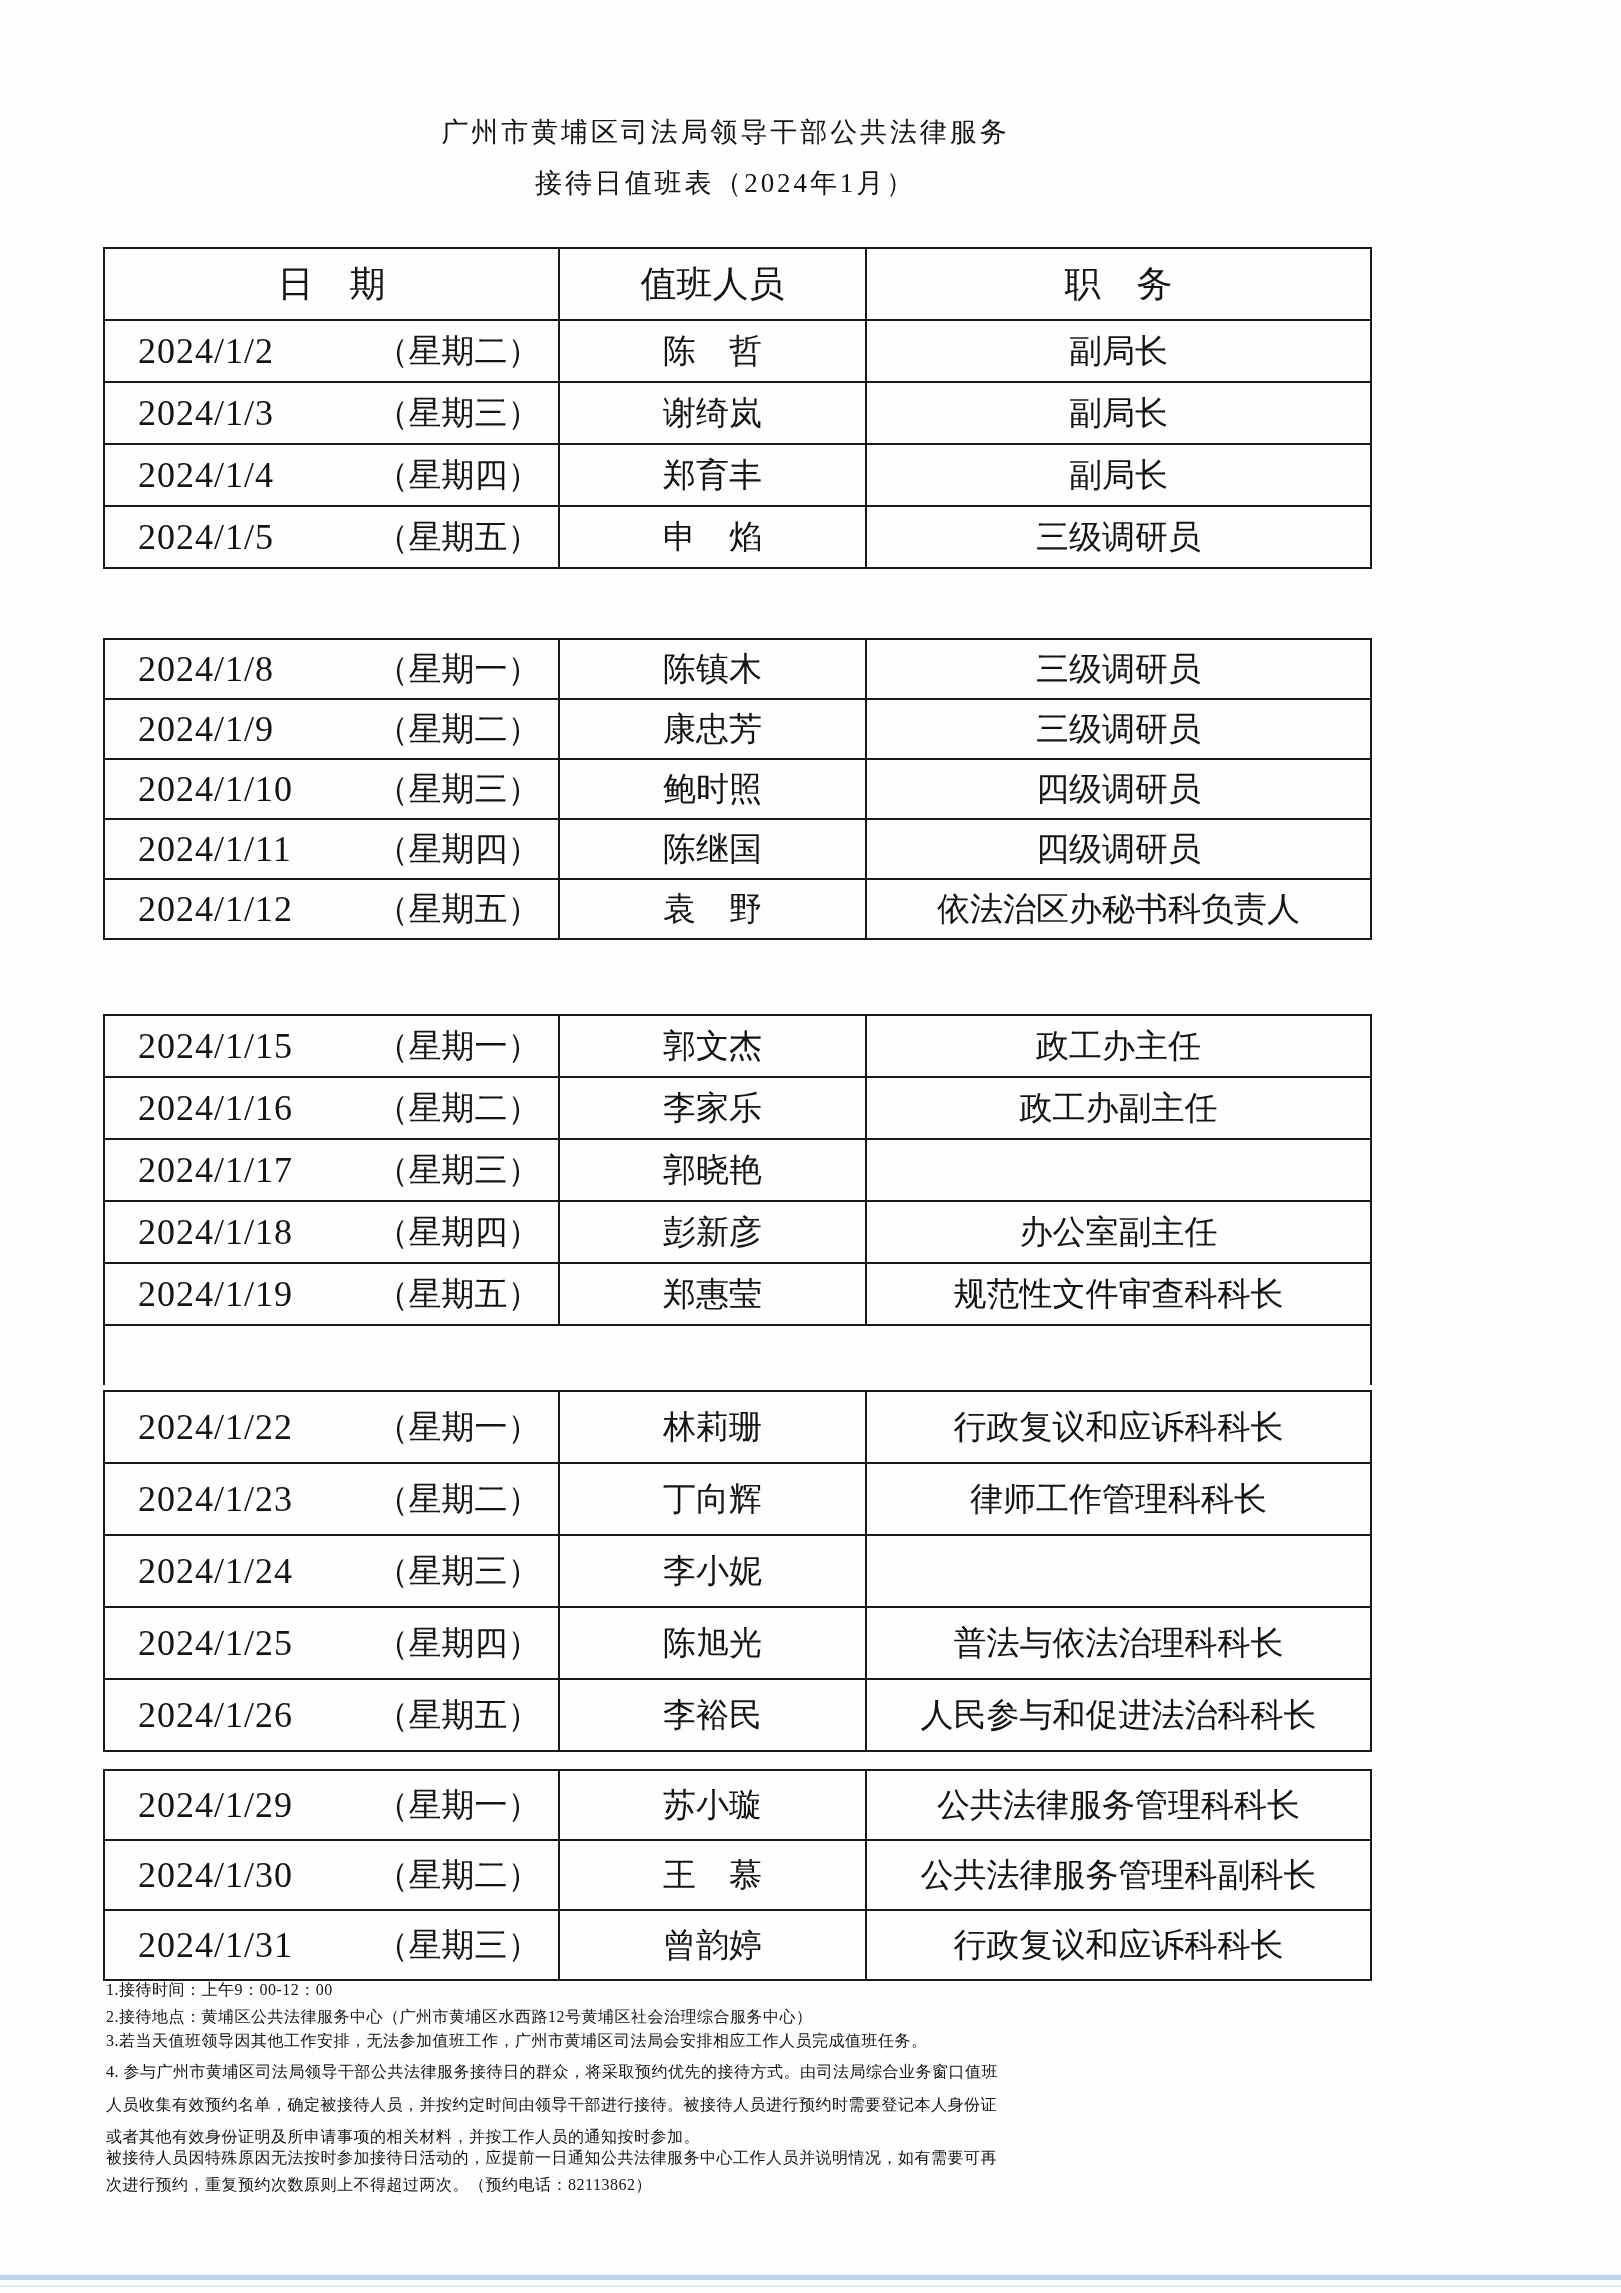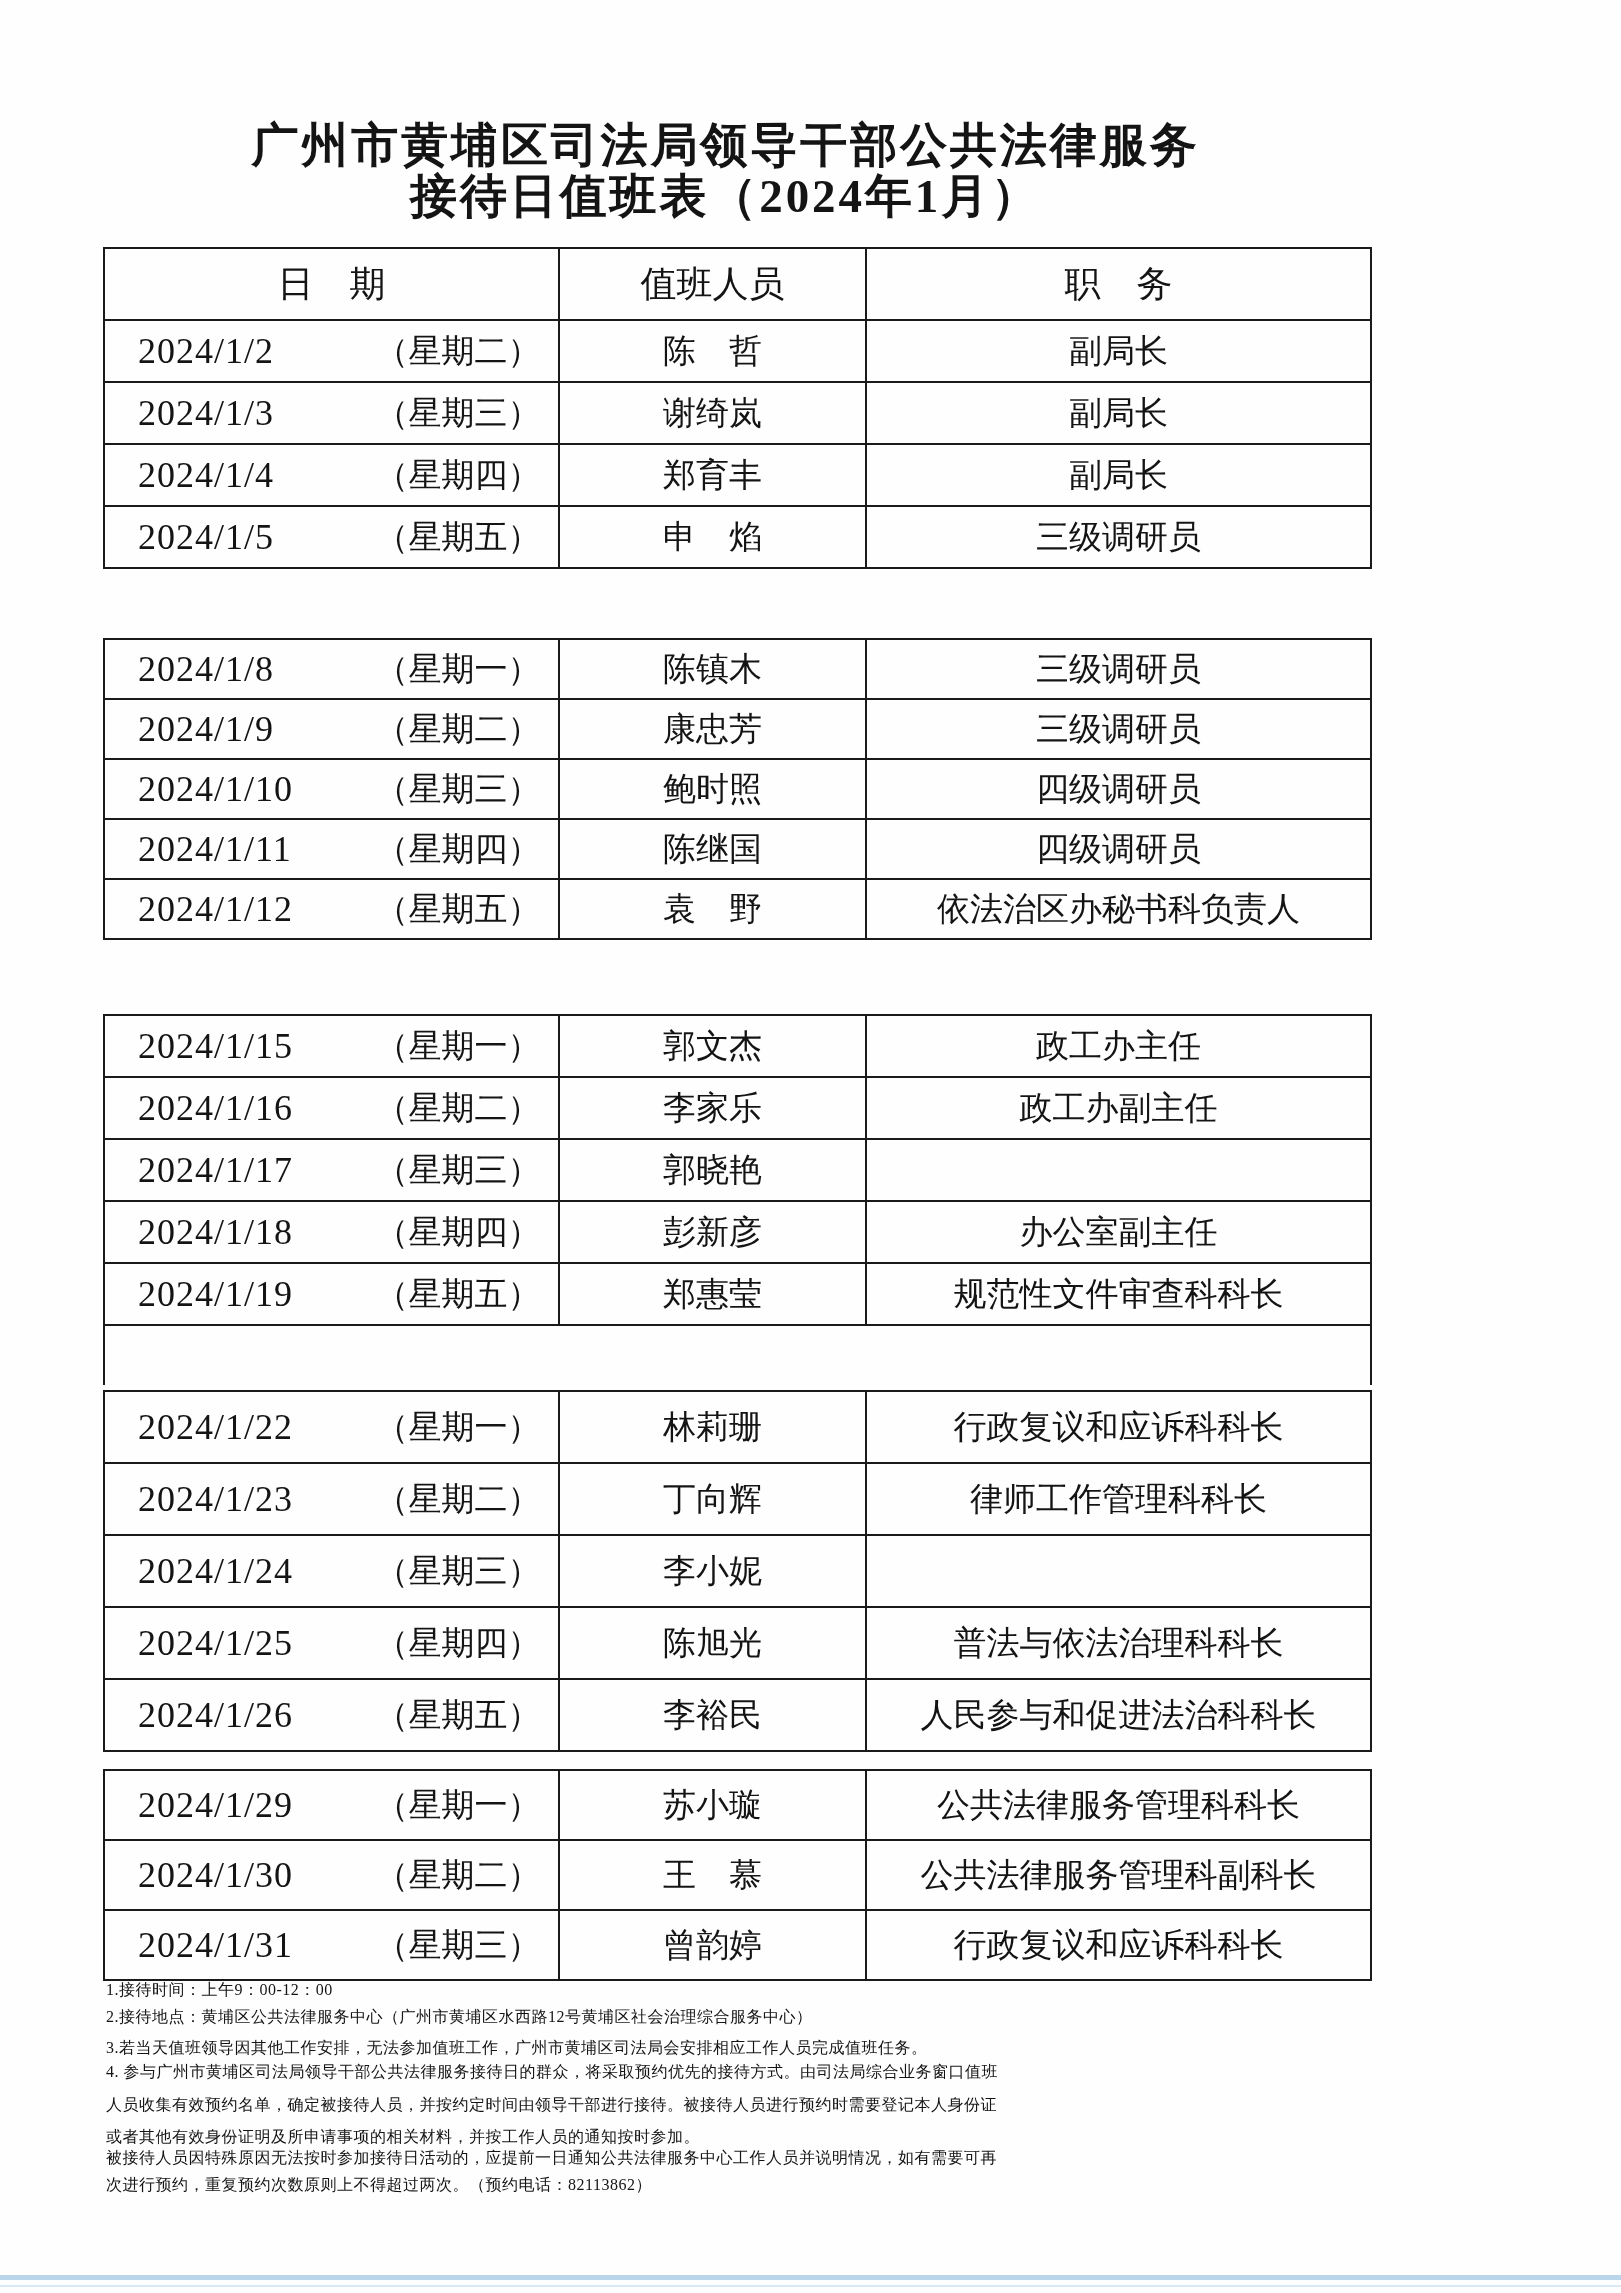--- a/index.html
+++ b/index.html
@@ -2,21 +2,21 @@
 <html><head>
 <meta charset="utf-8">
 <style>
   html,body{margin:0;padding:0;}
   body{
     width:1621px;height:2294px;position:relative;background:#fefefe;
     font-family:"Liberation Serif","DejaVu Serif",serif;color:#141414;
     -webkit-font-smoothing:antialiased;
   }
   .title{position:absolute;left:59px;width:1333px;text-align:center;
-    font-size:47px;font-weight:700;letter-spacing:2.9px;white-space:nowrap;}
+    font-size:27px;font-weight:400;letter-spacing:2.9px;white-space:nowrap;}
   #title1{top:114px;}
   #title2{top:165px;}
 
   .tbl{position:absolute;left:103px;width:1269px;box-sizing:border-box;
     border:2.9px solid #1a1a1a;background:transparent;}
   .tbl.noBottom{border-bottom:none;}
   .r{display:flex;align-items:stretch;border-top:2.9px solid #1a1a1a;box-sizing:content-box;}
   .r:first-child{border-top:none;}
   .c{display:flex;align-items:center;overflow:hidden;}
   .c-date{width:453px;justify-content:space-between;padding:0 17.6px 0 33px;box-sizing:border-box;}
@@ -234,21 +234,21 @@
         <span class="num">2024/1/31</span>
         <span class="cjk">（星期三）</span>
       </div>
     <div class="c c-name cjk">曾韵婷</div>
     <div class="c c-pos cjk">行政复议和应诉科科长</div>
   </div>
 </div>
 
 <div class="note" style="top:1980px;">1.接待时间：上午9：00-12：00</div>
 <div class="note" style="top:2007px;">2.接待地点：黄埔区公共法律服务中心（广州市黄埔区水西路12号黄埔区社会治理综合服务中心）</div>
-<div class="note" style="top:2031px;margin-top:7px;">3.若当天值班领导因其他工作安排，无法参加值班工作，广州市黄埔区司法局会安排相应工作人员完成值班任务。</div>
+<div class="note" style="top:2031px;">3.若当天值班领导因其他工作安排，无法参加值班工作，广州市黄埔区司法局会安排相应工作人员完成值班任务。</div>
 <div class="note" style="top:2062px;">4. 参与广州市黄埔区司法局领导干部公共法律服务接待日的群众，将采取预约优先的接待方式。由司法局综合业务窗口值班</div>
 <div class="note" style="top:2095px;">人员收集有效预约名单，确定被接待人员，并按约定时间由领导干部进行接待。被接待人员进行预约时需要登记本人身份证</div>
 <div class="note" style="top:2127px;">或者其他有效身份证明及所申请事项的相关材料，并按工作人员的通知按时参加。</div>
 <div class="note" style="top:2148px;">被接待人员因特殊原因无法按时参加接待日活动的，应提前一日通知公共法律服务中心工作人员并说明情况，如有需要可再</div>
 <div class="note" style="top:2175px;">次进行预约，重复预约次数原则上不得超过两次。（预约电话：82113862）</div>
 
 <div id="scanline"></div>
 <div id="scanline2"></div>
 
 

